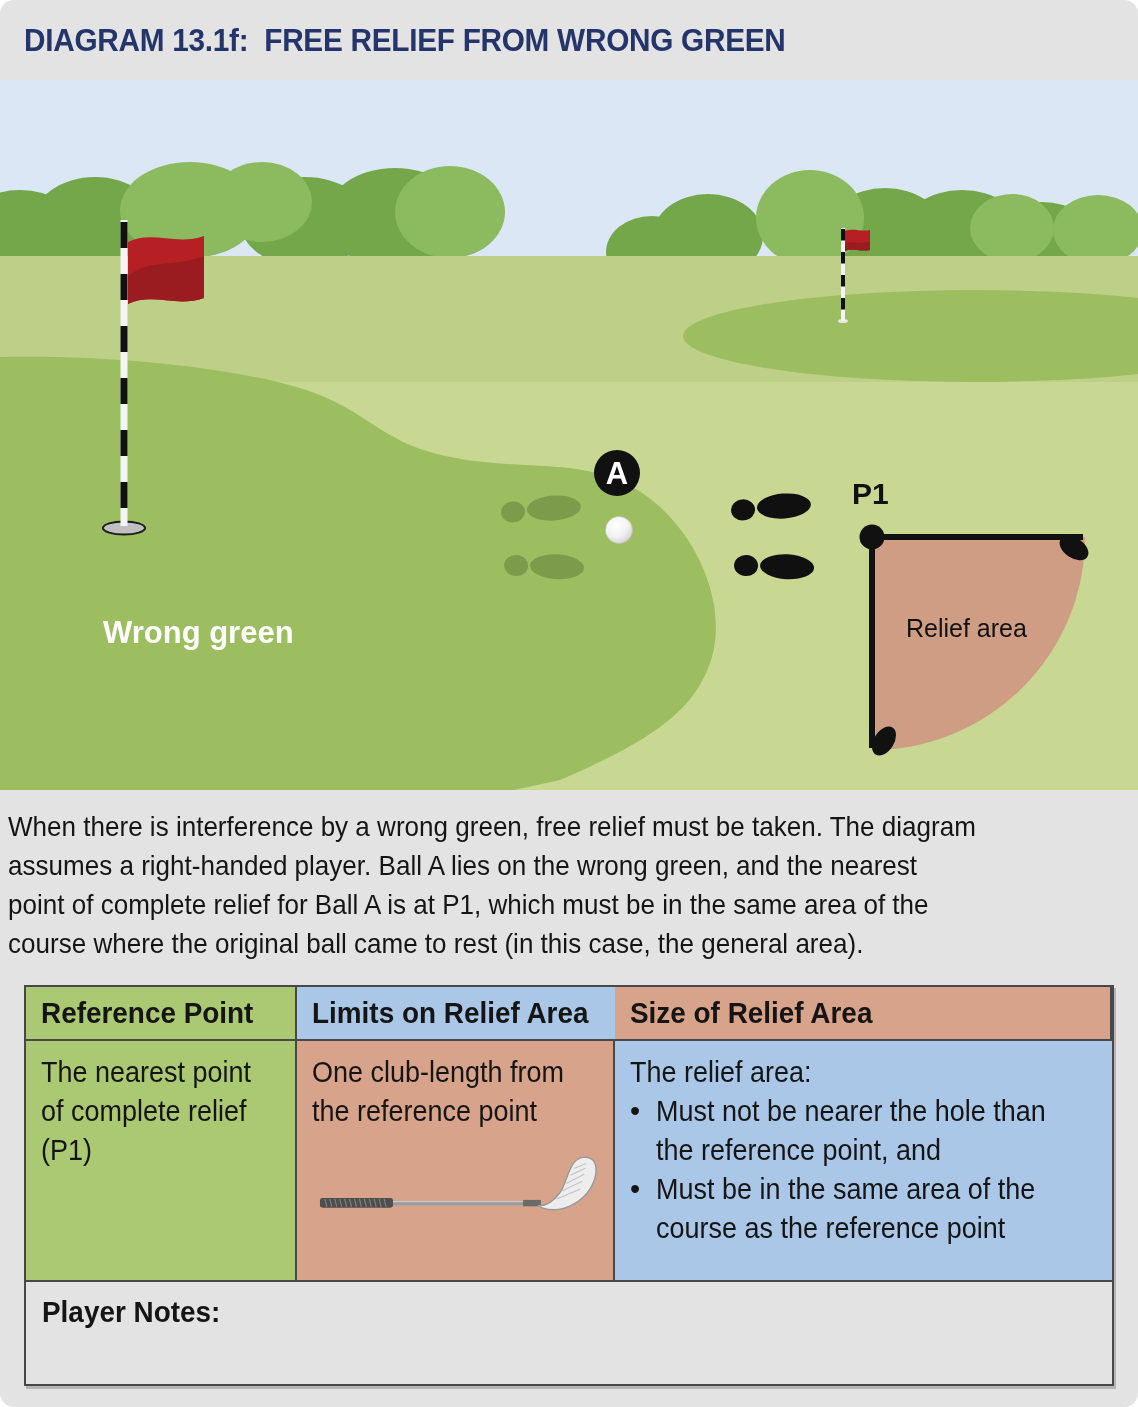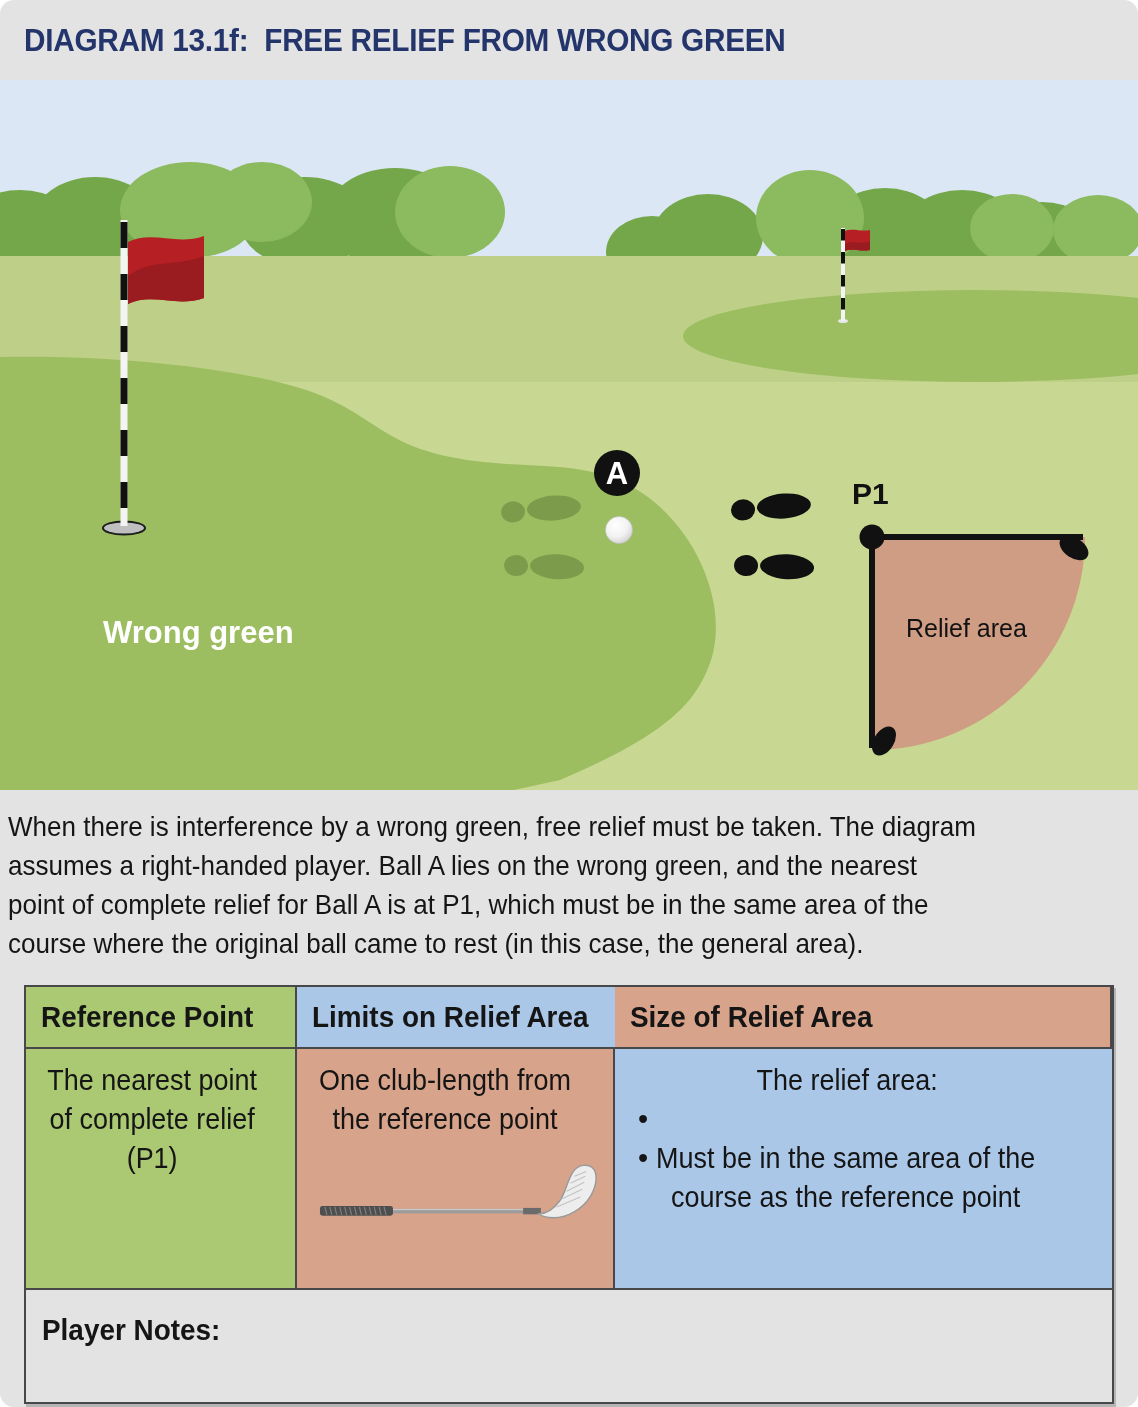--- a/index.html
+++ b/index.html
@@ -22,32 +22,32 @@
   .title-bar h1{margin:0;font-size:32px;font-weight:bold;color:var(--title-navy);letter-spacing:-.3px;}
 
   .scene{width:1138px;height:710px;}
   .scene svg{display:block;}
 
   .desc{padding:17px 20px 0 8px;height:178px;font-size:28px;line-height:39px;color:var(--text-black);}
 
   .rt{width:1086px;margin-left:24px;border:2px solid var(--table-border);
       box-shadow:2px 3px 0 #b5b5b5;background:var(--panel-bg);}
   .rt-head,.rt-body{display:grid;grid-template-columns:271px 318px 1fr;}
-  .rt-head{height:60px;}
+  .rt-head{height:52px;}
   .rt-body{height:239px;border-top:2px solid var(--table-border);border-bottom:2px solid var(--table-border);}
   .hc,.bc{padding:0 15px;}
   .hc{display:flex;align-items:center;font-size:30px;font-weight:bold;}
-  .bc{padding-top:12px;font-size:29px;line-height:39px;text-align:center;}
+  .bc{padding-top:12px;font-size:29px;line-height:39px;}
   .c1{background:var(--header-green);border-right:2px solid var(--table-border);}
   .c2{background:var(--cell-salmon);border-right:2px solid var(--table-border);}
   .c3{background:var(--cell-blue);}
   .bullet-row{display:flex;}
   .bullet-dot{width:26px;font-size:29px;}
   .club-wrap{margin:24px 0 0 6px;height:78px;}
-  .rt-notes{height:93px;padding:19px 16px 0 16px;border-radius:17px;}
+  .rt-notes{height:93px;padding:9px 16px 0 16px;border-radius:17px;}
   .rt-notes .nl{font-size:30px;font-weight:bold;line-height:41px;}
   .rt-notes .nt{font-size:29px;line-height:40px;}
 
   
   .f-sky{fill:var(--sky);} .f-td{fill:var(--tree-dark);} .f-tl{fill:var(--tree-light);}
   .f-far{fill:var(--grass-far);} .f-near{fill:var(--grass-near);} .f-green{fill:var(--green);}
   .f-olive{fill:var(--footprint-olive);} .f-black{fill:var(--footprint-black);}
   .f-relief{fill:var(--relief-fill);} .f-red{fill:var(--flag-red);} .f-redd{fill:var(--flag-red-dark);}
 </style>
 </head>
@@ -224,20 +224,24 @@
               <line x1="260" y1="13" x2="272" y2="8"></line>
             </g>
           </svg>
         </div>
       </div>
 
       <div class="bc c3">
         <span class="line">The relief area:</span>
         <div class="bullet-row">
           <span class="bullet-dot">•</span>
+          <span>
+            <span class="line">Must not be nearer the hole than</span>
+            <span class="line">the reference point, and</span>
+          </span>
         </div>
         <div class="bullet-row">
           <span class="bullet-dot">•</span>
           <span>
             <span class="line">Must be in the same area of the</span>
             <span class="line">course as the reference point</span>
           </span>
         </div>
       </div>
     </div>

